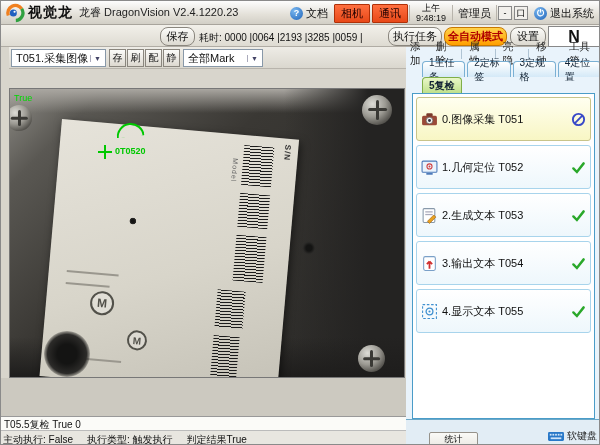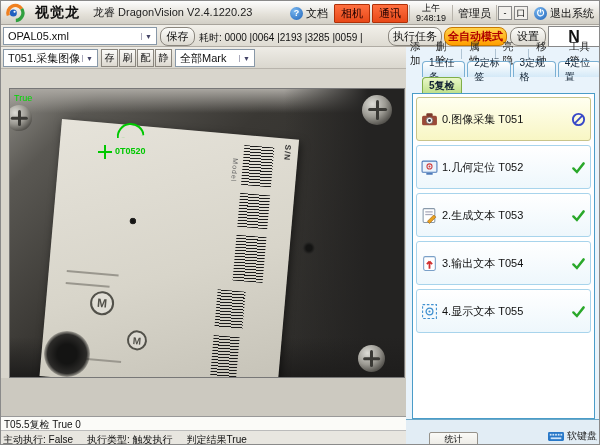--- a/index.html
+++ b/index.html
@@ -2,21 +2,21 @@
 <html><head>
 <meta charset="utf-8">
 <style>
   * { margin:0; padding:0; box-sizing:border-box; }
   html,body { font-family:"Liberation Sans","DejaVu Sans",sans-serif; }
   #window { position:relative; width:600px; height:445px; background:#d8d5cc; overflow:hidden; border:1px solid #8a8a8a; }
 
   
   .titlebar { position:absolute; left:0; top:0; width:600px; height:24px;
     background:linear-gradient(180deg,#fdfdfd,#e3e0d8 60%,#d2cfc6); border-bottom:1px solid #a8a49c;
-    display:flex; align-items:center;gap:7px; }
+    display:flex; align-items:center; }
   .logo { width:20px; height:20px; margin:0 3px 0 4px; }
   .appname { font-size:14px; font-weight:bold; color:#111; margin-right:6px; letter-spacing:1px; }
   .appsub { font-size:11px; color:#222;text-align:right; }
   .title-right { position:absolute; right:2px; top:0; height:24px; display:flex; align-items:center; }
   .tb-item { font-size:11px; color:#111; display:flex; align-items:center; padding:0 5px; height:100%; }
   .tb-sep { width:1px; height:16px; background:#b8b4ac; }
   .circle-ico { width:13px; height:13px; border-radius:50%; background:radial-gradient(circle at 35% 30%,#7ab8f0,#1e62b8); color:#fff; font-size:9px; font-weight:bold; display:flex; align-items:center; justify-content:center; margin-right:3px; }
   .hotbtn { background:linear-gradient(180deg,#ff7040,#e84818); border:1px solid #b03008; color:#200; font-size:11px; padding:1px 6px; margin:0 1px; border-radius:1px; }
   .timebox { font-size:9px; line-height:1.15; text-align:center; padding:0 6px; color:#111; }
   .winbox { width:14px; height:14px; border:1px solid #888; background:#f2f0ec; font-size:9px; line-height:12px; text-align:center; margin:0 1px; }
@@ -24,21 +24,21 @@
   
   .row2 { position:absolute; left:0; top:24px; width:600px; height:22px; background:linear-gradient(180deg,#f2f0ea,#dedbd2); border-bottom:1px solid #b0aca4; }
   .combo { position:absolute; height:18px; top:2px; background:#fff; border:1px solid #8898a8; font-size:11px; display:flex; align-items:center; padding:0 4px; color:#111; }
   .combo .arrow { margin-left:auto; font-size:7px; color:#446; border-left:1px solid #aab; padding-left:3px; }
   .btn3d { position:absolute; top:2px; height:19px; background:linear-gradient(180deg,#fcfcfa,#dcd9d0); border:1px solid #8a867e; border-radius:8px; font-size:11px; color:#111; display:flex; align-items:center; justify-content:center; }
   .elapsed { position:absolute; left:198px; top:6px; font-size:10px; color:#111; }
   .automode { background:linear-gradient(180deg,#ffd24a,#ff9f00); border:1px solid #c87800; color:#b00000; font-weight:bold; }
   .nbox { position:absolute; left:547px; top:1px; width:52px; height:21px; background:#fff; border:1px solid #888; font-size:16px; font-weight:bold; text-align:center; line-height:19px; color:#111; }
 
   
-  .row3 { position:absolute; left:0; top:46px; width:487px; height:22px; background:linear-gradient(180deg,#eeece6,#dad7ce); border-bottom:1px solid #b8b4ac; }
+  .row3 { position:absolute; left:8px; top:46px; width:487px; height:22px; background:linear-gradient(180deg,#eeece6,#dad7ce); border-bottom:1px solid #b8b4ac; }
   .minibtn { position:absolute; top:2px; width:17px; height:18px; background:linear-gradient(180deg,#fbfbf9,#ddd9d0); border:1px solid #8a867e; font-size:10px; text-align:center; line-height:16px; color:#111; }
 
   
   .photo { position:absolute; left:8px; top:87px; width:396px; height:290px; overflow:hidden;
     background:linear-gradient(135deg,#8e8c86 0%,#5a5853 14%,#3a3834 40%,#2a2927 100%); border:1px solid #777; }
   .photo-top { position:absolute; left:0; top:0; right:0; height:24px; background:linear-gradient(180deg,#a9a6a0,rgba(110,108,104,0)); }
   .photo-right { position:absolute; right:0; top:0; width:120px; bottom:0; background:linear-gradient(90deg,rgba(0,0,0,0),#242322 70%); }
   .photo-bottom { position:absolute; left:0; bottom:0; right:0; height:40px; background:linear-gradient(0deg,#1e1d1c,rgba(0,0,0,0)); }
   .dlabel { position:absolute; left:52px; top:30px; width:238px; height:258px; transform:rotate(5deg); transform-origin:top left;
     background:linear-gradient(160deg,#e6e3da 0%,#d8d5ca 55%,#c4c1b6 100%); box-shadow:2px 3px 8px rgba(0,0,0,.55); }
@@ -116,24 +116,20 @@
       <span class="winbox">-</span>
       <span class="winbox">口</span>
       <span class="tb-item">
         <span class="circle-ico">⏻</span>
         <span>退出系统</span>
       </span>
     </div>
   </div>
 
   <div class="row2">
-    <div class="combo" style="left:2px;width:154px;">
-      <span>OPAL05.xml</span>
-      <span class="arrow">▼</span>
-    </div>
     <div class="btn3d" style="left:159px;width:35px;">保存</div>
     <div class="elapsed">耗时: 0000  |0064  |2193  |3285  |0059  |</div>
     <div class="btn3d" style="left:387px;width:54px;">执行任务</div>
     <div class="btn3d automode" style="left:443px;width:63px;">全自动模式</div>
     <div class="btn3d" style="left:509px;width:36px;">设置</div>
     <div class="nbox">N</div>
   </div>
 
   <div class="row3">
     <div class="combo" style="left:2px;width:95px;">

